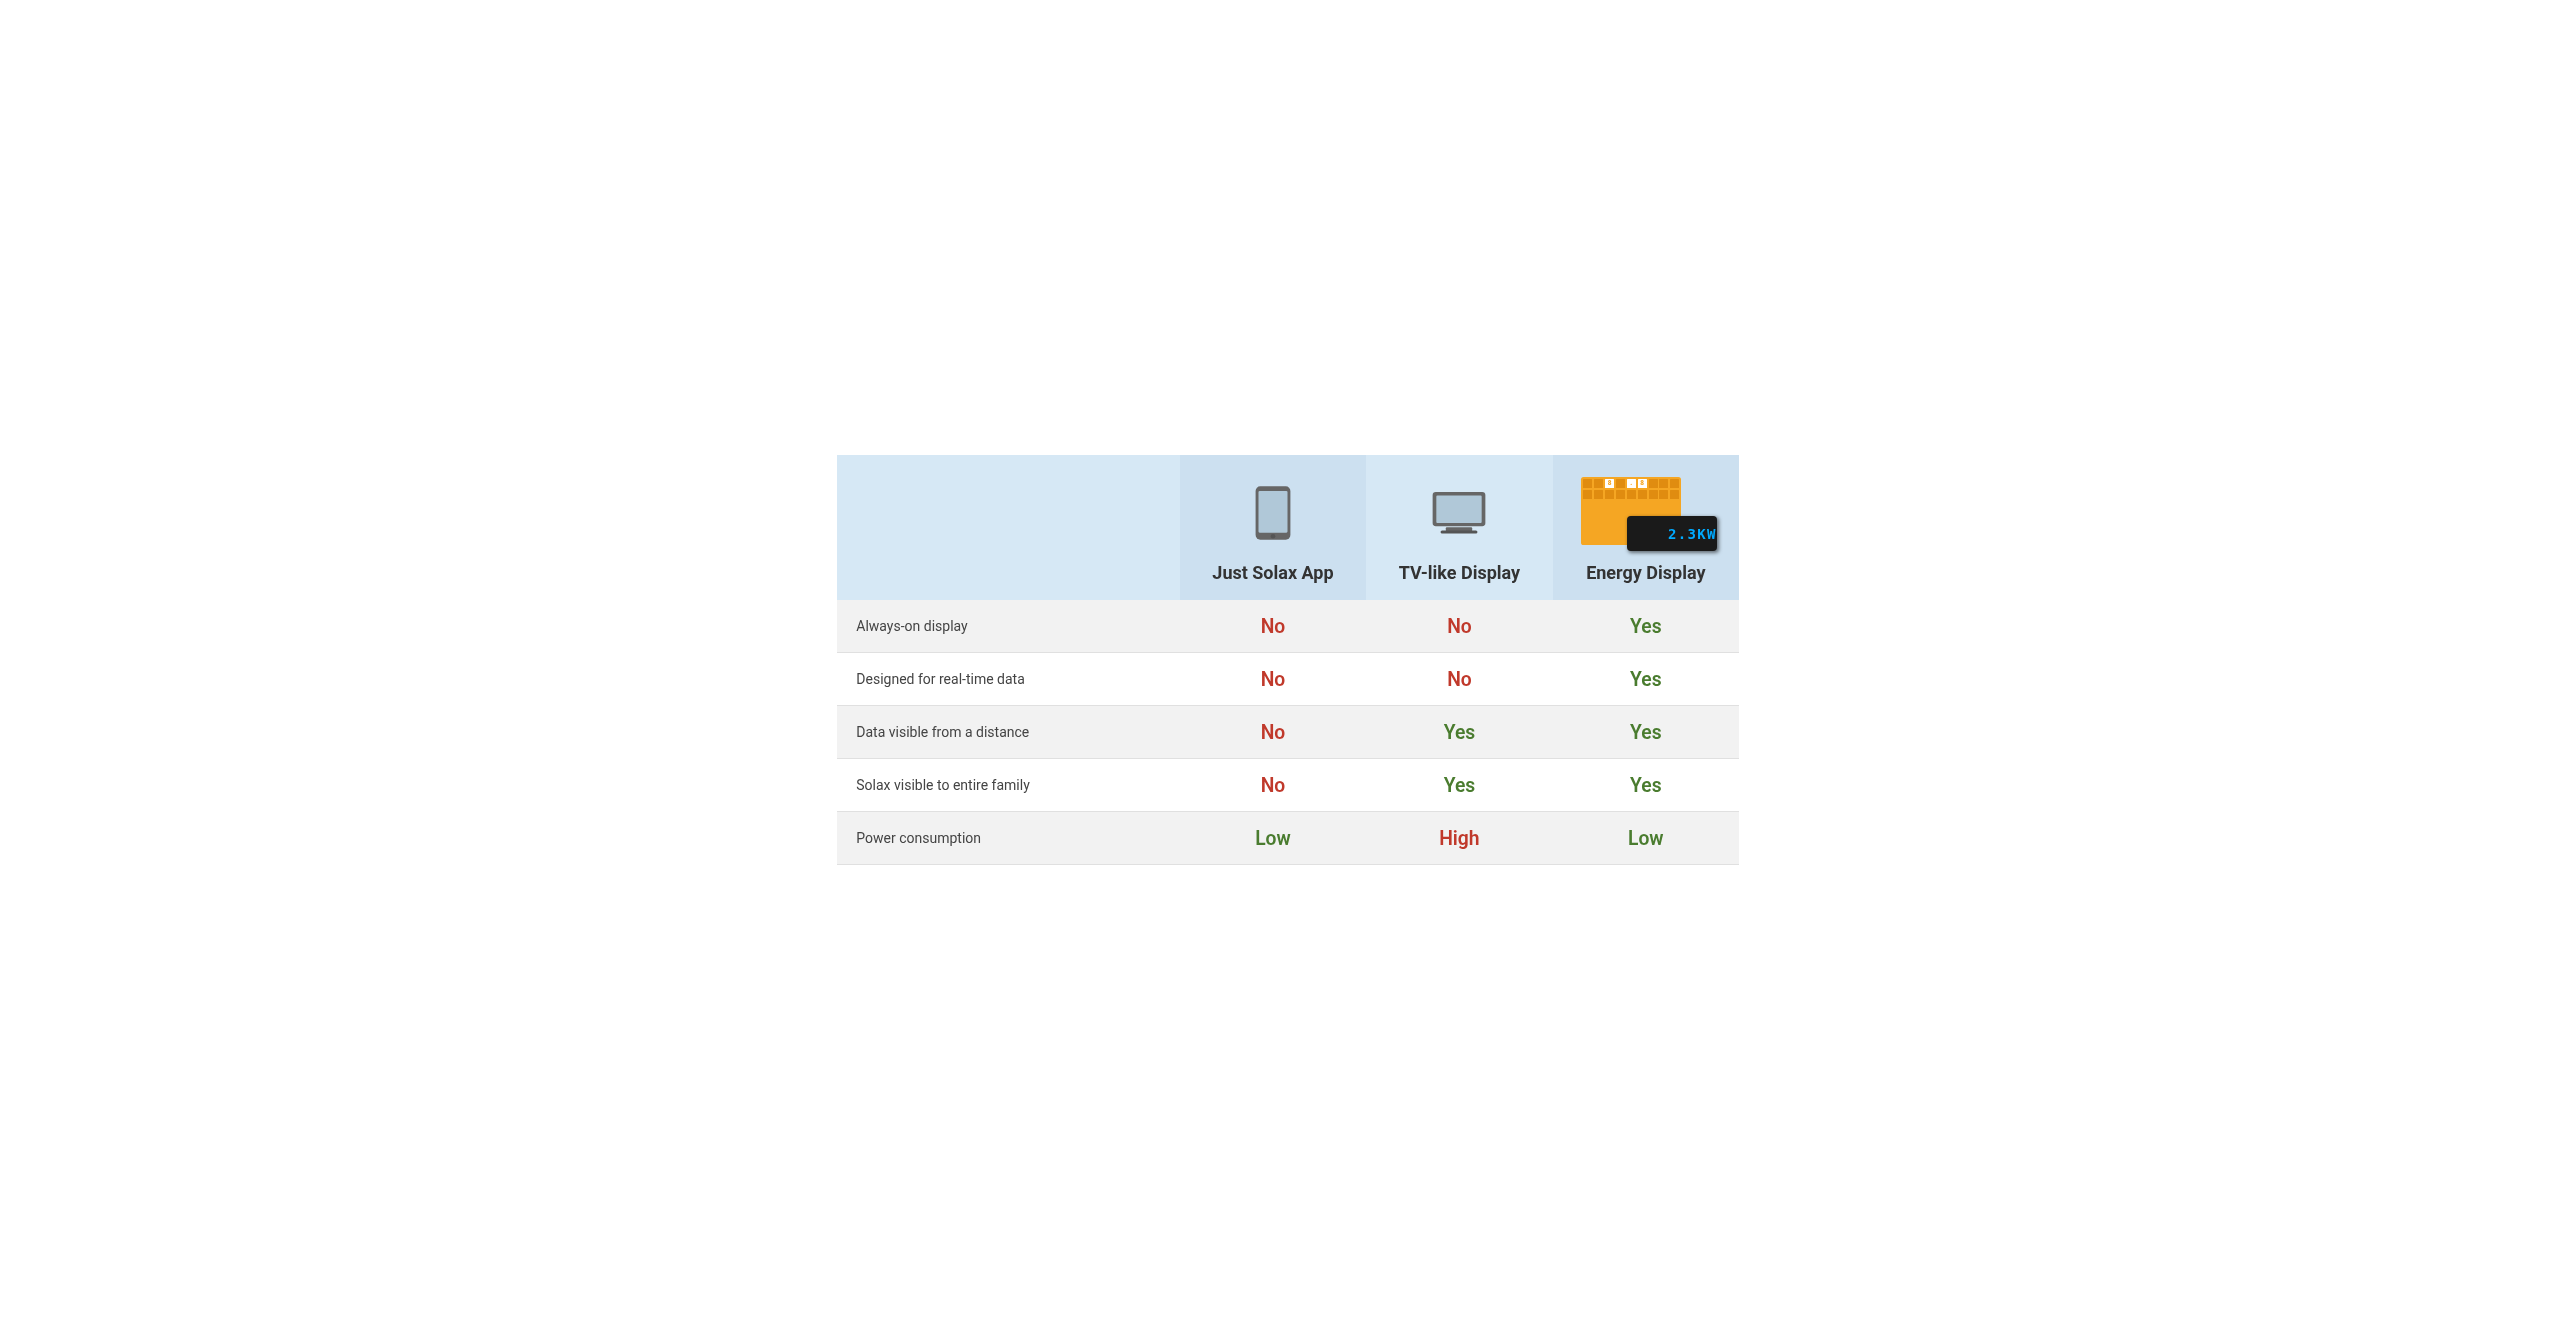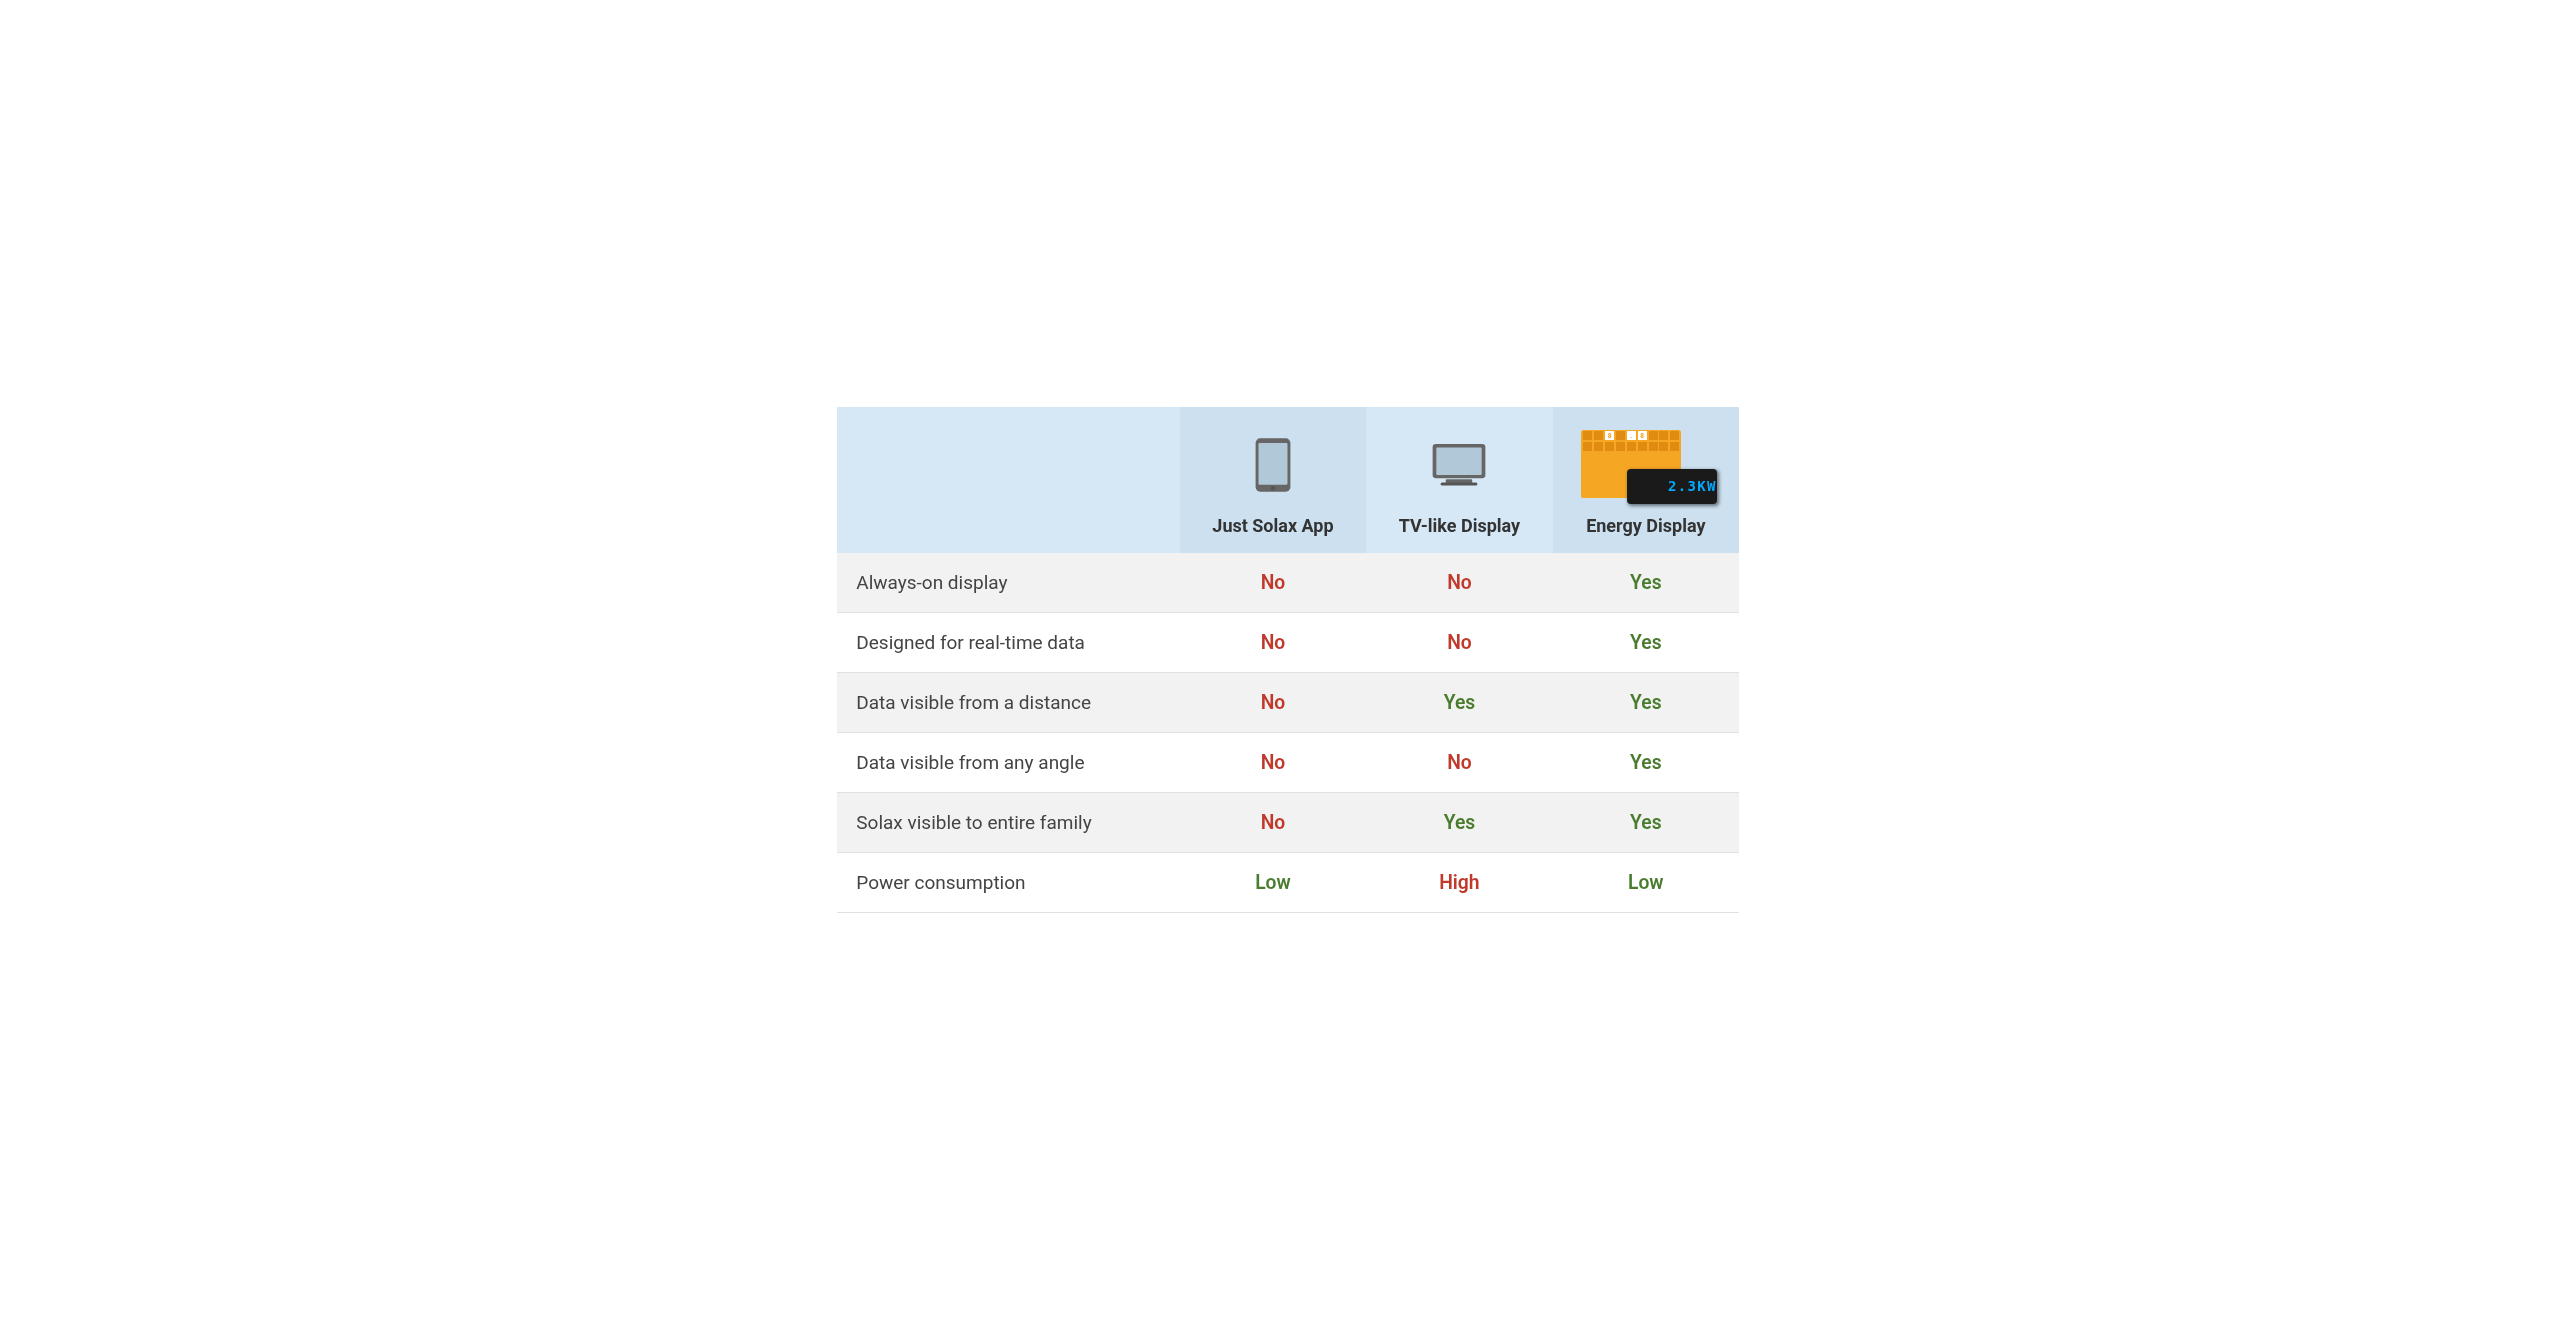--- a/index.html
+++ b/index.html
@@ -62,21 +62,21 @@
     .data-row:nth-child(odd) {
       background: #f2f2f2;
     }
 
     .data-row:nth-child(even) {
       background: #ffffff;
     }
 
     .feature-label {
       padding: 18px 19.3px;
-      font-size: 19px;
+      font-size: 14px;
       color: #444444;
       font-weight: 400;
     }
 
     .value-cell {
       text-align: center;
       padding: 7px 13px;
       font-size: 19.3px;
       font-weight: 600;
     }
@@ -186,26 +186,20 @@
         <td class="value-cell value-no">No</td>
         <td class="value-cell value-yes">Yes</td>
       </tr>
       <tr class="data-row">
         <td class="feature-label">Data visible from a distance</td>
         <td class="value-cell value-no">No</td>
         <td class="value-cell value-yes">Yes</td>
         <td class="value-cell value-yes">Yes</td>
       </tr>
       <tr class="data-row">
-        <td class="feature-label">Data visible from any angle</td>
-        <td class="value-cell value-no">No</td>
-        <td class="value-cell value-no">No</td>
-        <td class="value-cell value-yes">Yes</td>
-      </tr>
-      <tr class="data-row">
         <td class="feature-label">Solax visible to entire family</td>
         <td class="value-cell value-no">No</td>
         <td class="value-cell value-yes">Yes</td>
         <td class="value-cell value-yes">Yes</td>
       </tr>
       <tr class="data-row">
         <td class="feature-label">Power consumption</td>
         <td class="value-cell value-low">Low</td>
         <td class="value-cell value-high">High</td>
         <td class="value-cell value-low">Low</td>

